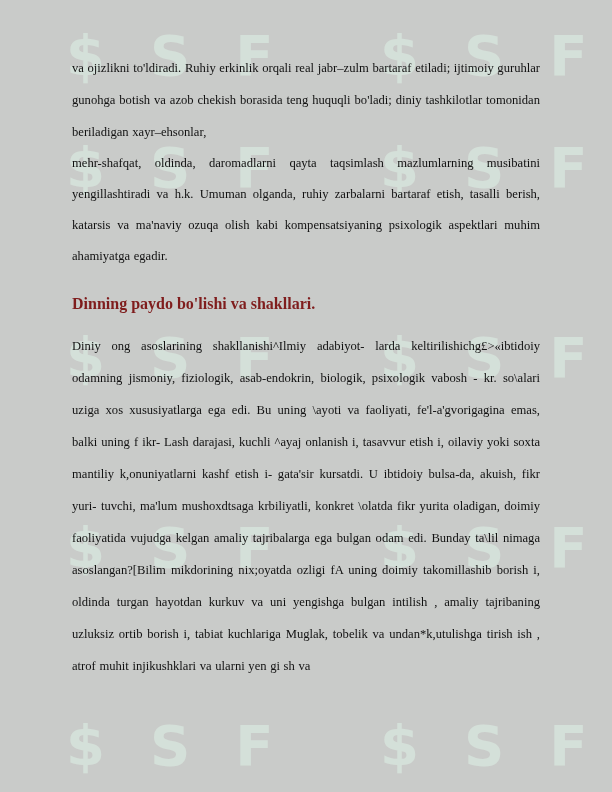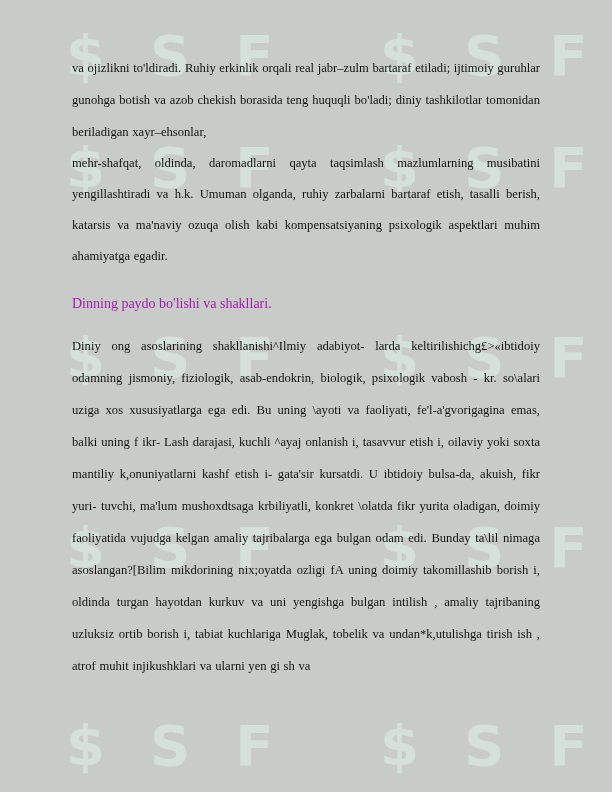--- a/index.html
+++ b/index.html
@@ -54,25 +54,25 @@
     font-size: 12.6px;
     line-height: 32px;
     text-align: justify;
     color: #111;
     word-spacing: 0.5px;
   }
   p.body-par.tight {
     line-height: 31px;
   }
   h2.section-head {
-    font-size: 14px;
-    font-weight: normal;
+    font-size: 16px;
+    font-weight: bold;
     margin: 16px 0 10px 0;
     line-height: 32px;
-    color: #a21caf;
+    color: #7f1d1d;
   }
 </style>
 </head>
 <body>
 
 <div class="page">
 
   <div class="watermarks">
     <div class="wm" style="left:66px; top:28px;"><span class="big row">$&nbsp;&nbsp;S&nbsp;&nbsp;F</span></div>
     <div class="wm" style="left:380px; top:28px;"><span class="big row">$&nbsp;&nbsp;S&nbsp;&nbsp;F</span></div>

